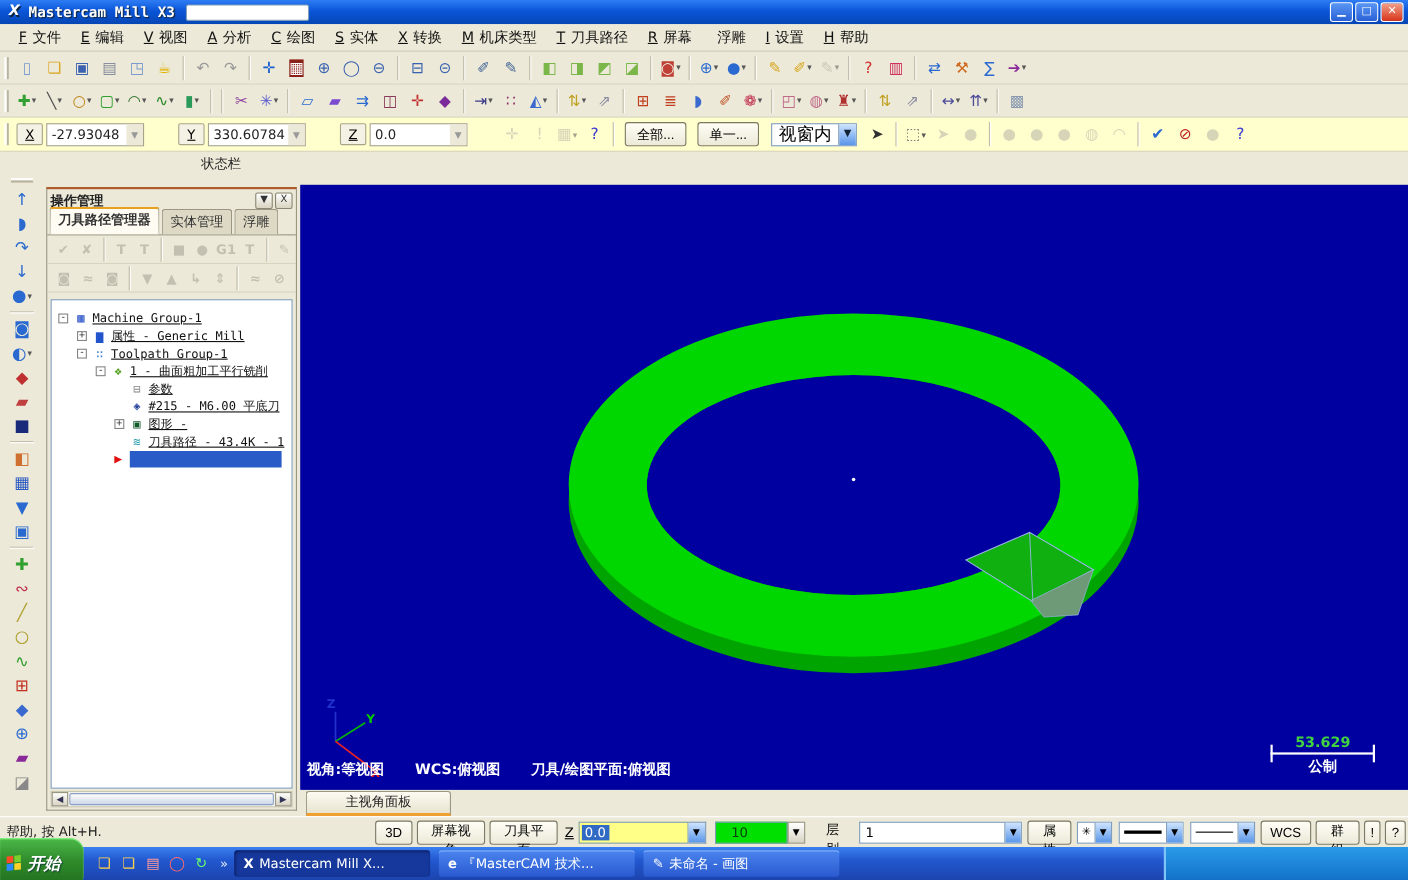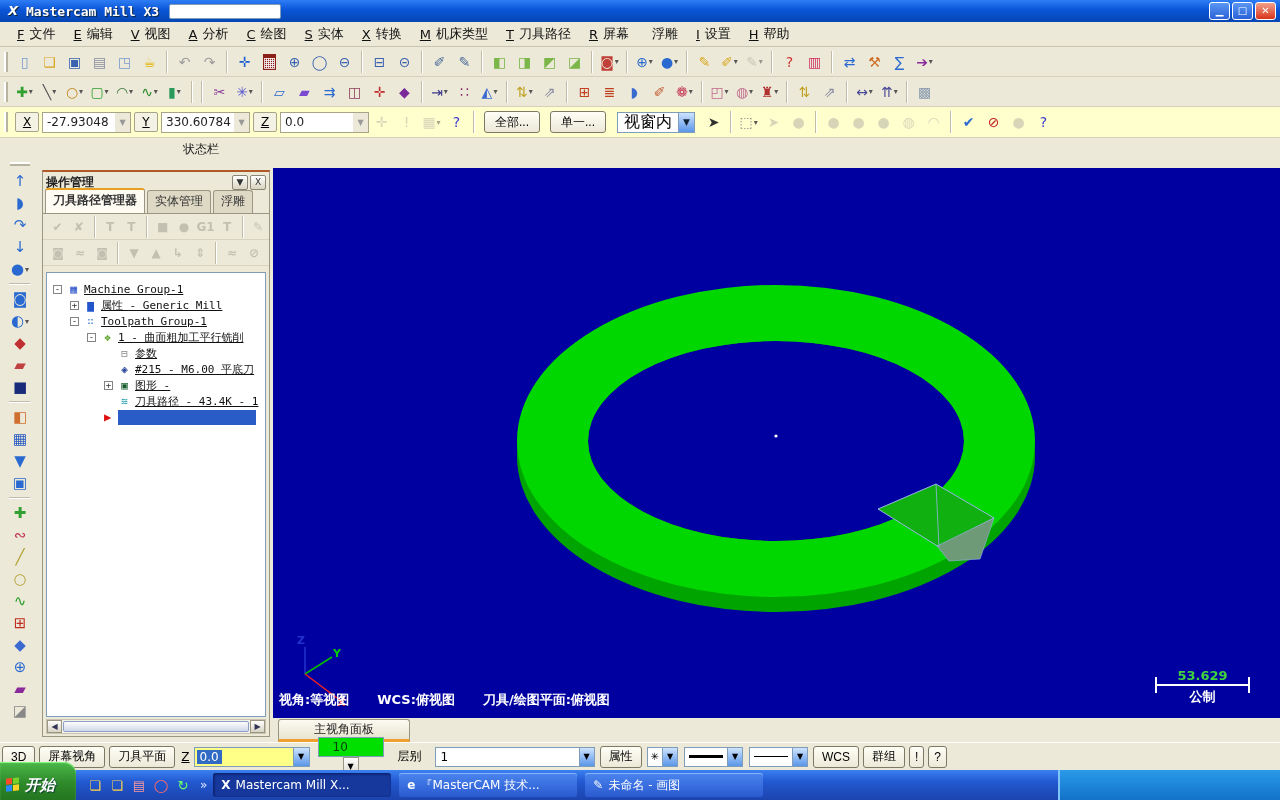--- a/index.html
+++ b/index.html
@@ -35,21 +35,21 @@
   .tbi { width:23px; height:23px; display:flex; align-items:center; justify-content:center; font-size:14px;
     border:1px solid transparent; border-radius:2px; margin:0 1px; background:transparent; }
   .tbi .g { pointer-events:none; }
   .tbi.dd::after { content:"▾"; font-size:8px; color:#555; margin-left:1px; }
   .tbi.dis { opacity:.55; }
   .tsep { width:0; height:22px; border-left:1px solid #c0bca8; border-right:1px solid #fff; margin:0 4px; }
 
   
   .coord-label { width:24px; height:20px; border:1px solid #a8a488; border-radius:2px; background:#f4f2e4;
     text-align:center; font-size:12px; line-height:18px; text-decoration:underline; margin:0 3px; }
-  .coord-box { display:flex; align-items:center; height:21px; border:1px solid #a8a488; background:#fff; margin-right:0; }
+  .coord-box { display:flex; align-items:center; height:21px; border:1px solid #a8a488; background:#fff; margin-right:28px; }
   .coord-val { width:72px; font-size:12px; padding-left:4px; color:#222; }
   .coord-dd { width:15px; height:19px; background:#ece9d8; color:#999; font-size:8px; text-align:center; line-height:19px; }
   .xpbtn { height:22px; border:1px solid #7c7a66; border-radius:3px; background:linear-gradient(#fffef6,#ece9d8);
     font-size:12px; padding:0 10px; margin:0 5px; }
   .combo { display:flex; align-items:center; height:21px; border:1px solid #7f9db9; background:#fff; }
   .combo .cv { font-size:16px; padding:0 6px; }
   .combo .ca { width:16px; height:19px; background:linear-gradient(#cde3ff,#5a96e8); color:#123; font-size:9px;
     text-align:center; line-height:19px; border-left:1px solid #7f9db9; }
 
   #status-label { position:absolute; left:183px; top:141px; font-size:12px; color:#222; }
@@ -108,21 +108,21 @@
     border:1px solid #9a9684; border-bottom:3px solid #f0a030; border-radius:3px 3px 0 0;
     font-size:12px; text-align:center; line-height:18px; color:#222; }
   #promptrow { position:absolute; left:0; top:742px; width:1280px; height:28px; background:#ece9d8;
     border-top:1px solid #fff; display:flex; align-items:center; }
   #prompt-text { font-size:12px; color:#222; margin-left:6px; width:360px; }
   #promptrow .xpbtn { margin:0 2px; padding:0 8px; font-size:12px; }
   #z-combo { display:flex; align-items:center; margin:0 4px; }
   #z-label { font-size:12px; text-decoration:underline; margin-right:4px; }
   #z-field { display:flex; align-items:center; width:100px; height:20px; background:#ffff88; border:1px solid #7f9db9; }
   #z-value { background:#316ac5; color:#fff; font-size:12px; padding:0 3px; margin-left:2px; }
-  #color-field { display:flex; align-items:center; margin:0 4px;flex-direction:column; }
+  #color-field { display:flex; align-items:center; margin:0 4px; }
   #color-swatch { width:66px; height:20px; background:#00e000; border:1px solid #7f9db9; color:#064006;
     font-size:12px; padding-left:14px; line-height:18px; }
   #color-dd { width:16px; height:20px; border:1px solid #9a9684; background:linear-gradient(#fff,#d8d4c4);
     font-size:8px; text-align:center; line-height:18px; }
   .small-combo { display:flex; align-items:center; height:20px; border:1px solid #7f9db9; background:#fff; margin:0 3px; }
   .small-combo .ca { width:15px; height:18px; background:linear-gradient(#cde3ff,#5a96e8); font-size:8px;
     text-align:center; line-height:18px; border-left:1px solid #7f9db9; }
   .line-sample { display:inline-block; width:34px; border-top:3px solid #000; margin:0 4px; }
   .line-sample.thin { border-top-width:1px; }
 
@@ -791,20 +791,21 @@
     <div id="scalebox">
       <div id="scale-value">53.629</div>
       <div id="scale-line"></div>
       <div id="scale-units">公制</div>
     </div>
   </div>
 
   <div id="bottomtab">主视角面板</div>
 
   <div id="promptrow">
+    <span id="prompt-text">帮助, 按 Alt+H.</span>
     <button class="xpbtn">3D</button>
     <button class="xpbtn">屏幕视角</button>
     <button class="xpbtn">刀具平面</button>
     <div id="z-combo">
       <span id="z-label">Z</span>
       <span id="z-field">
           <span id="z-value">0.0</span>
         </span>
       <span class="ca" style="height:20px;line-height:18px;width:16px;border:1px solid #7f9db9;border-left:none;background:linear-gradient(#cde3ff,#5a96e8);font-size:8px;text-align:center;">▼</span>
     </div>

